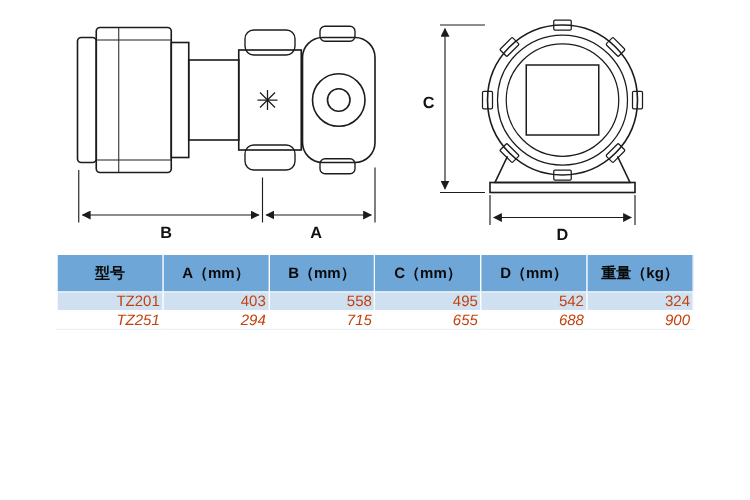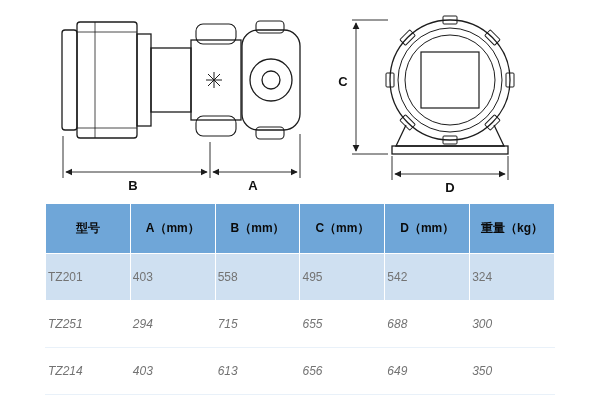--- a/index.html
+++ b/index.html
@@ -23,30 +23,30 @@
     top: 203px;
     width: 510px;
     border-collapse: collapse;
     table-layout: fixed;
   }
   table.spec th {
     background: #6fa6d8;
     color: #0a0a0a;
     font-weight: bold;
     font-size: 12px;
-    padding: 16px 2px;
+    padding: 6px 2px;
     border: 1px solid #ffffff;
     text-align: center;
   }
   table.spec td {
     font-size: 12px;
-    color: #737373;
-    padding: 16px 2px;
+    color: #c2410c;
+    padding: 0 2px;
     border: 1px solid #ffffff;
-    text-align: left;
+    text-align: right;
     background: #ffffff;
   }
   table.spec tr.alt td {
     background: #cfe0f1;
   }
   table.spec tr.plain td {
     border-bottom: 1px solid #e9f1f9;
     font-style: italic;
   }
   .dim-label {
@@ -176,24 +176,16 @@
       <td>495</td>
       <td>542</td>
       <td>324</td>
     </tr>
     <tr class="plain">
       <td>TZ251</td>
       <td>294</td>
       <td>715</td>
       <td>655</td>
       <td>688</td>
-      <td>300</td>
-    </tr>
-    <tr class="plain">
-      <td>TZ214</td>
-      <td>403</td>
-      <td>613</td>
-      <td>656</td>
-      <td>649</td>
-      <td>350</td>
+      <td>900</td>
     </tr>
   </tbody>
 </table>
 
 </body></html>

